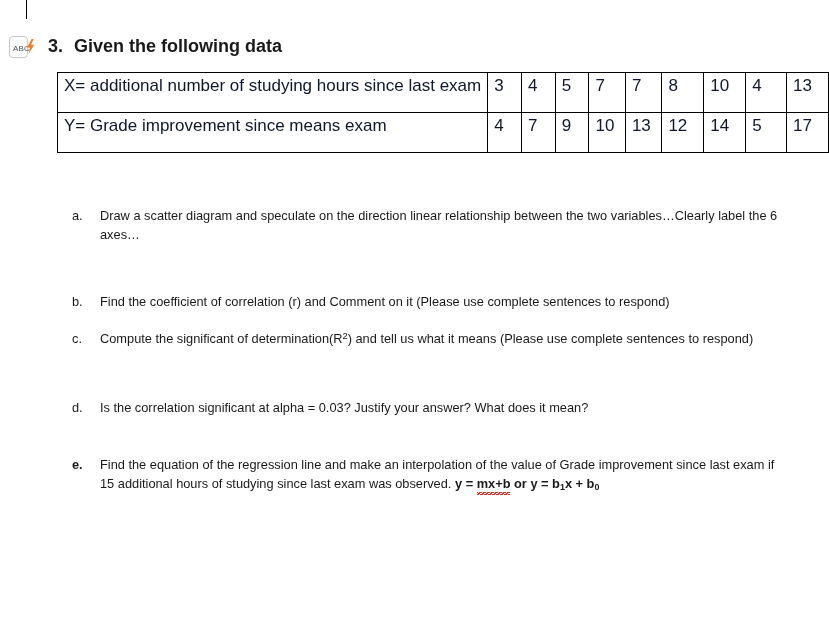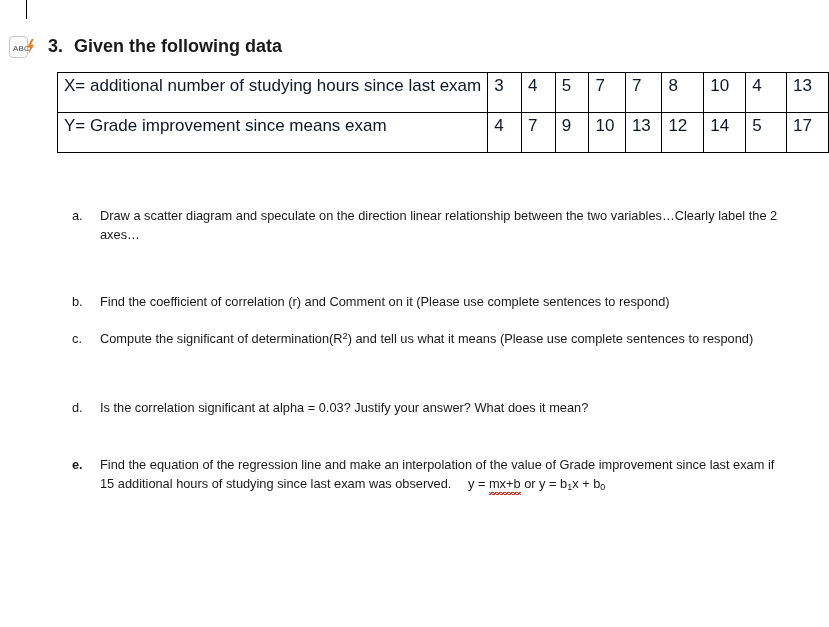--- a/index.html
+++ b/index.html
@@ -126,23 +126,22 @@
   }
   .q-item.gap-a { margin-bottom: 0; }
   .q-item.sp-b { margin-top: 48px; }
   .q-item.sp-c { margin-top: 18px; }
   .q-item.sp-d { margin-top: 48px; }
   .q-item.sp-e { margin-top: 38px; }
   .q-item.bold-marker .marker { font-weight: bold; }
 
   .q-item .body { display: block; }
   .formula {
-    font-weight: normal;
+    font-weight: bold;
     white-space: nowrap;
-    margin-left: 13px;
   }
   .squiggle {
     position: relative;
     display: inline-block;
     background-image:
       repeating-linear-gradient(135deg,
         #e02b20 0px, #e02b20 1px,
         rgba(255,255,255,0) 1px, rgba(255,255,255,0) 2px);
     background-repeat: repeat-x;
     background-size: 4px 3px;
@@ -204,21 +203,21 @@
       <td class="num-cell w-xwide">5</td>
       <td class="num-cell w-xwide">17</td>
     </tr>
   </tbody>
 </table>
 
 <div class="q-list">
 
   <div class="q-item gap-a">
     <span class="marker">a.</span>
-    <span class="body">Draw a scatter diagram and speculate on the direction linear relationship between the two variables…Clearly label the 2 axes…</span>
+    <span class="body">Draw a scatter diagram and speculate on the direction linear relationship between the two variables…Clearly label the 6 axes…</span>
   </div>
 
   <div class="q-item sp-b">
     <span class="marker">b.</span>
     <span class="body">Find the coefficient of correlation (r) and Comment on it (Please use complete sentences to respond)</span>
   </div>
 
   <div class="q-item sp-c">
     <span class="marker">c.</span>
     <span class="body"><span>Compute the significant of determination(R</span><sup>2</sup><span>) and tell us what it means (Please use complete sentences to respond)</span></span>

